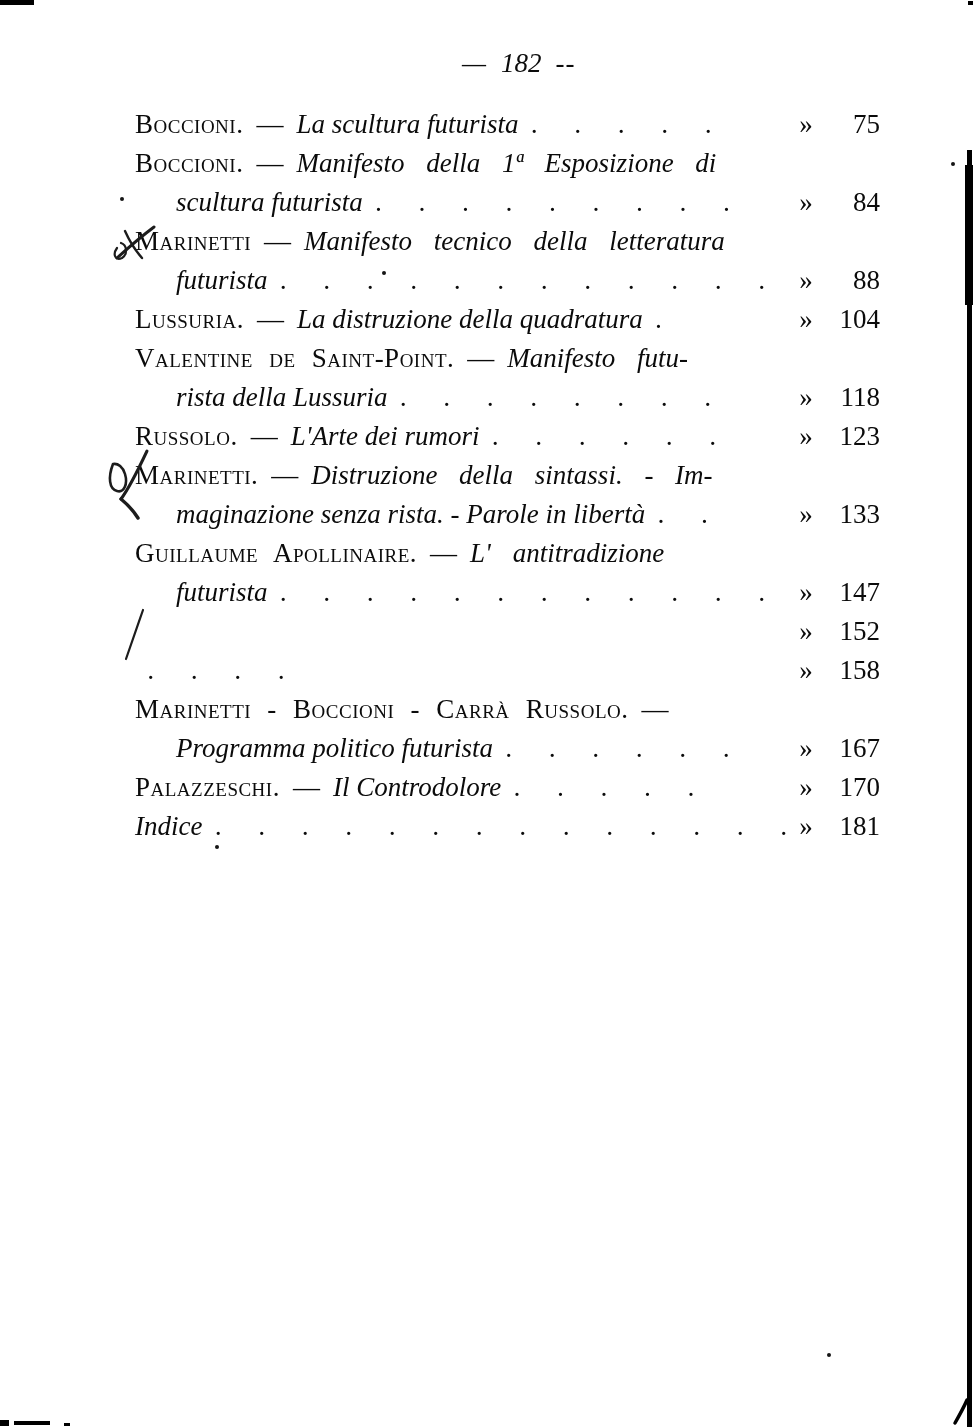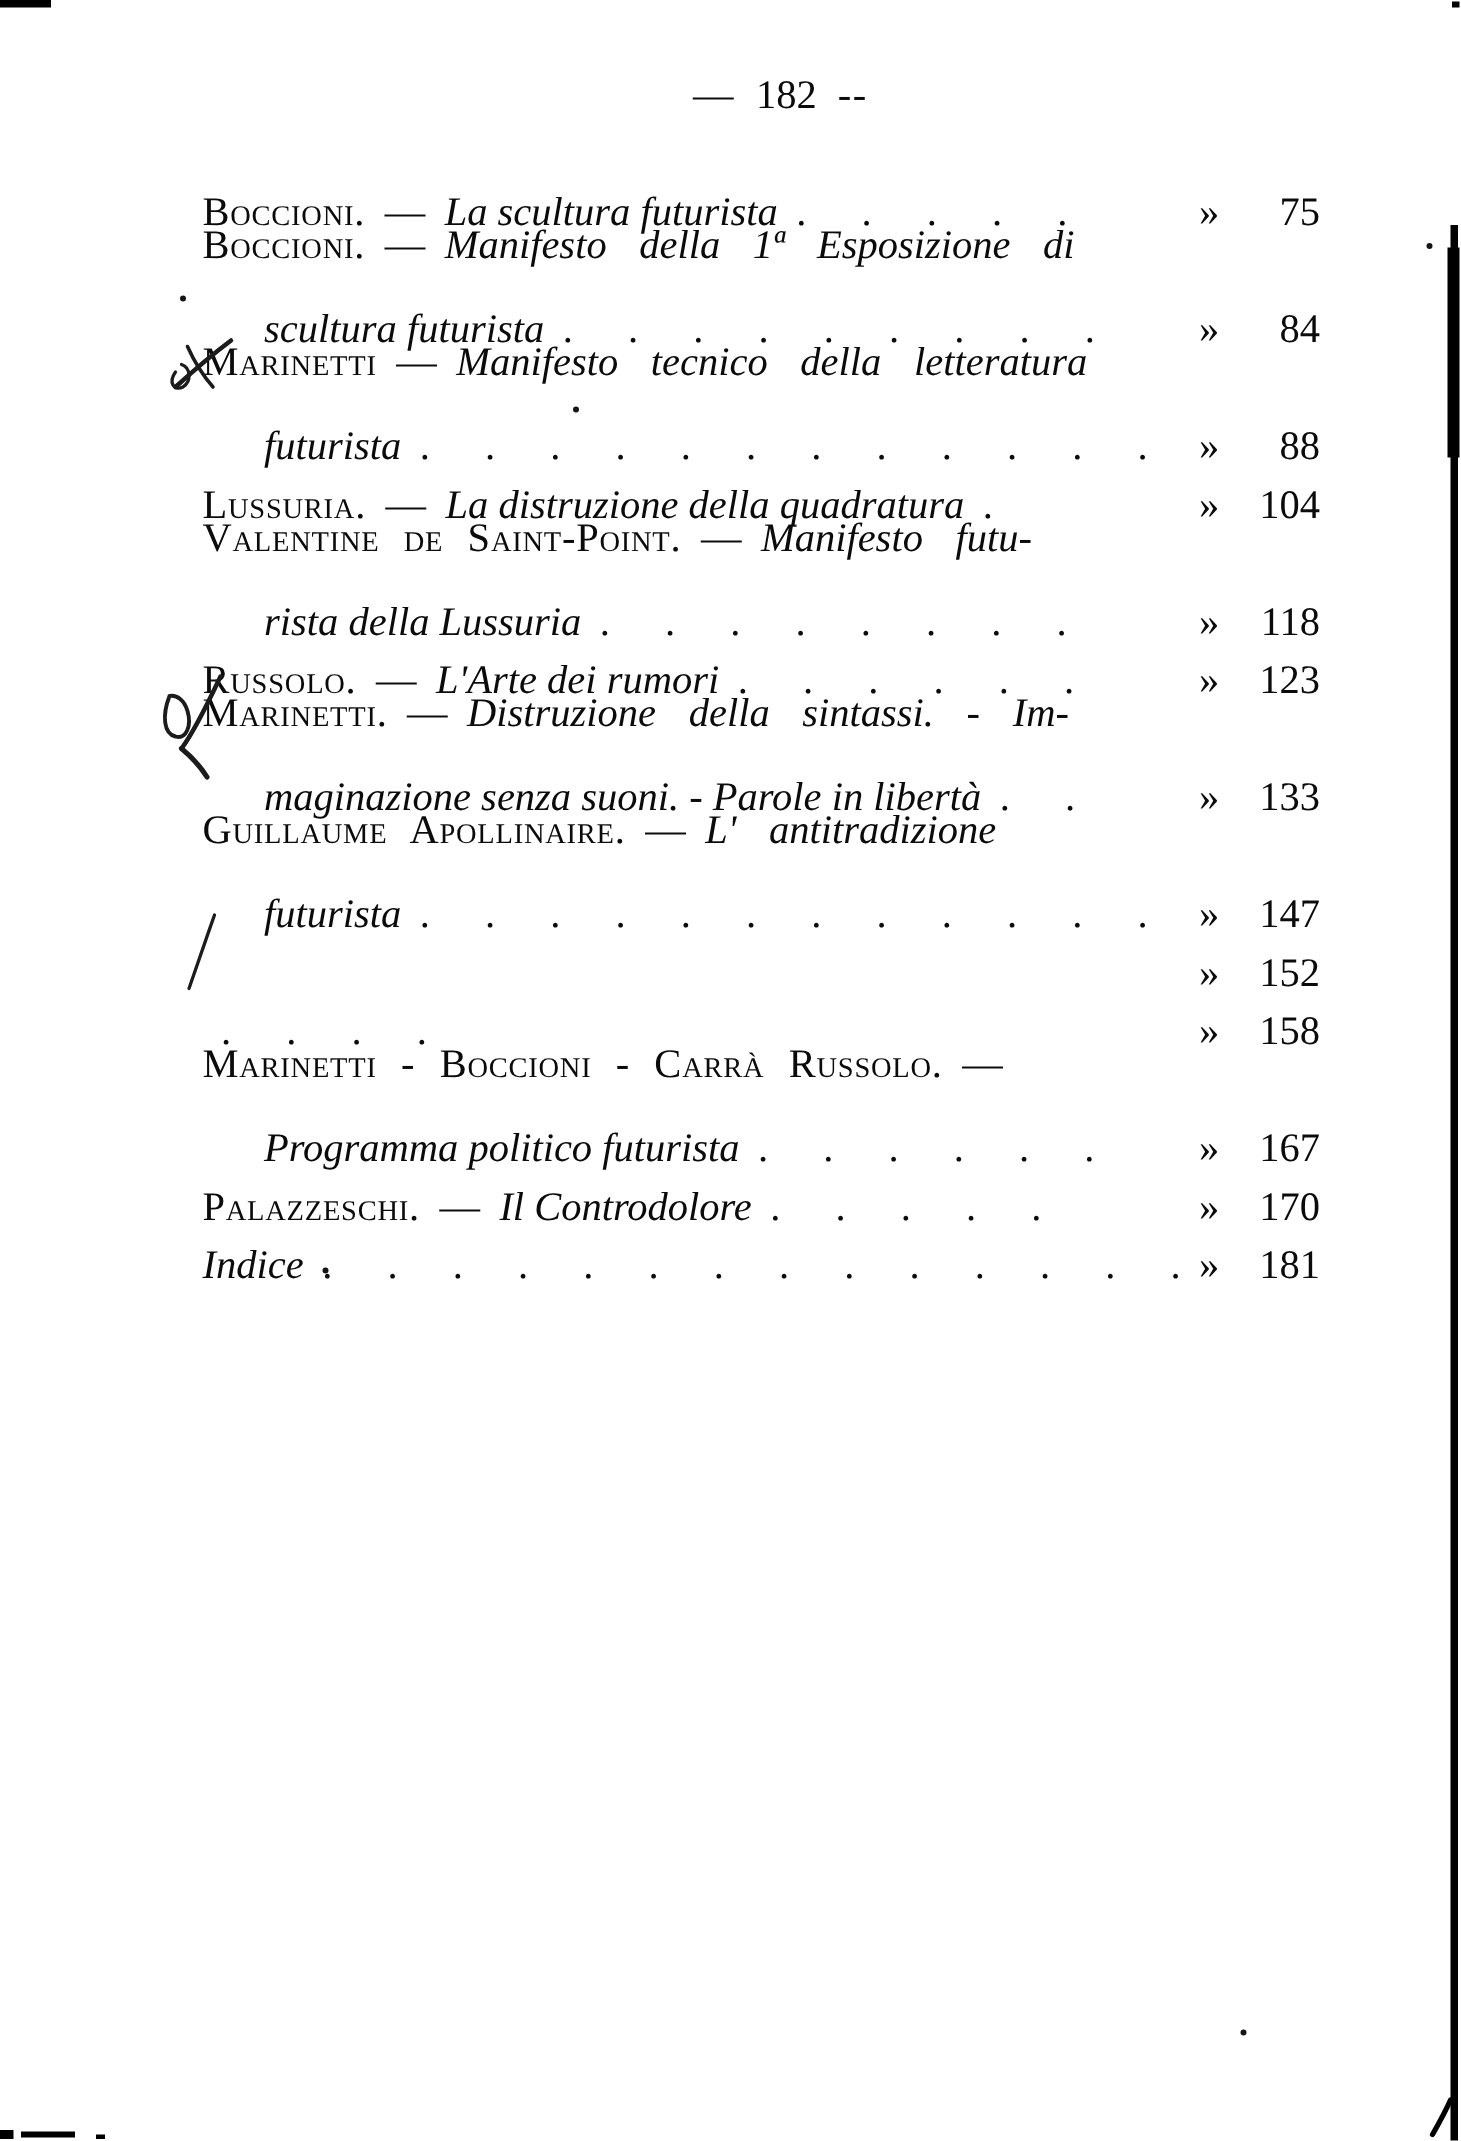--- a/index.html
+++ b/index.html
@@ -4,21 +4,21 @@
 <style>
   html,body{margin:0;padding:0;}
   body{
     width:974px;height:1427px;position:relative;overflow:hidden;
     background:#ffffff;color:#0b0b0b;
     font-family:"Liberation Serif","DejaVu Serif",serif;
   }
   
   .page-header{
     position:absolute;top:44px;left:448px;height:39px;line-height:39px;
-    font-size:27px;white-space:nowrap;
+    font-size:27px;white-space:nowrap;font-style:italic;
   }
   .page-header .hdash{margin:0 14px;letter-spacing:1px;}
   
   .toc{
     position:absolute;left:135px;top:105px;width:745px;
     font-size:27px;
   }
   .row{
     display:flex;align-items:baseline;height:39px;line-height:39px;
     white-space:nowrap;
@@ -30,21 +30,21 @@
   .dash{margin:0 13px;}
   .dash:empty{margin:0;}
   .title{font-style:italic;}
   .row.spread .title{word-spacing:15px;}
   .row.spread .author{word-spacing:9px;}
   .dots{
     flex:1 1 auto;overflow:hidden;white-space:nowrap;
     padding-left:13px;word-spacing:30px;font-style:italic;
   }
   .quote{flex:0 0 32px;text-align:center;}
-  .page-col{flex:0 0 58px;text-align:right;margin-top:17px;}
+  .page-col{flex:0 0 58px;text-align:right;}
   
   .overlay{position:absolute;left:0;top:0;pointer-events:none;}
   
   .artifact{position:absolute;background:#000;}
   .speck{position:absolute;background:#151515;border-radius:50%;}
 </style>
 </head>
 <body>
 
 <div class="page-header">
@@ -117,21 +117,21 @@
   </div>
 
   <div class="row spread">
     <span class="entry"><span class="author">Marinetti.</span><span class="dash">—</span><span class="title">Distruzione della sintassi. - Im-</span></span>
     <span class="dots"></span>
     <span class="quote"></span>
     <span class="page-col"></span>
   </div>
 
   <div class="row indent">
-    <span class="entry"><span class="author"></span><span class="dash"></span><span class="title">maginazione senza suoni. - Parole in libertà</span></span>
+    <span class="entry"><span class="author"></span><span class="dash"></span><span class="title">maginazione senza rista. - Parole in libertà</span></span>
     <span class="dots">. .</span>
     <span class="quote">»</span>
     <span class="page-col">133</span>
   </div>
 
   <div class="row spread">
     <span class="entry"><span class="author">Guillaume Apollinaire.</span><span class="dash">—</span><span class="title">L' antitradizione</span></span>
     <span class="dots"></span>
     <span class="quote"></span>
     <span class="page-col"></span>

